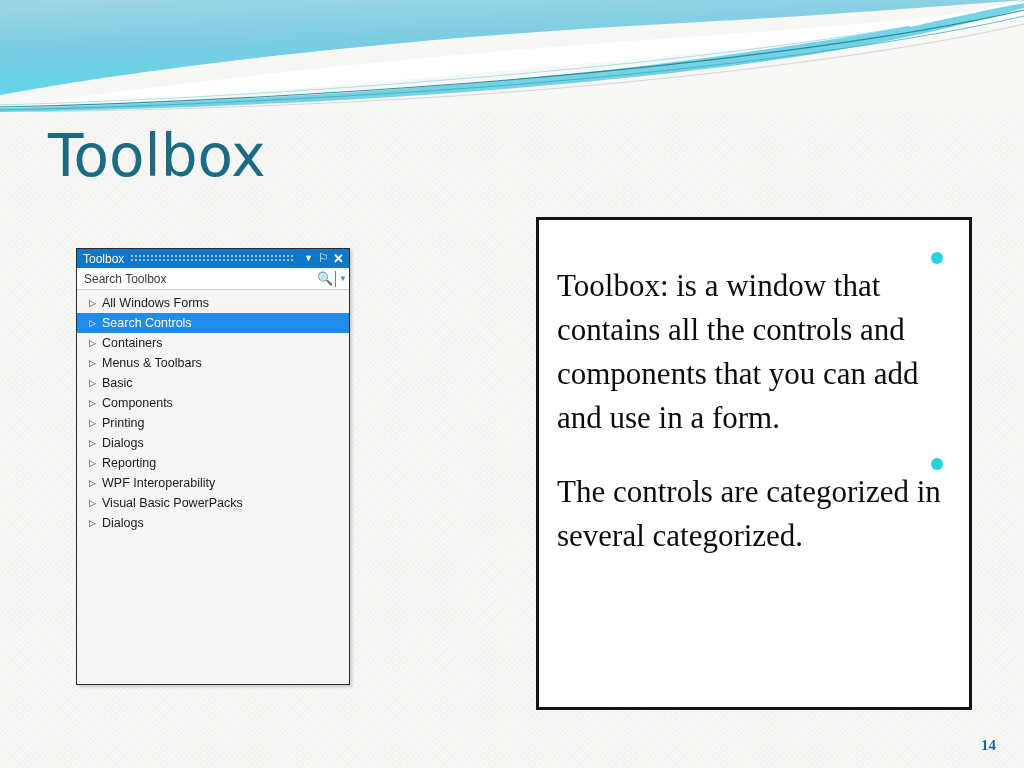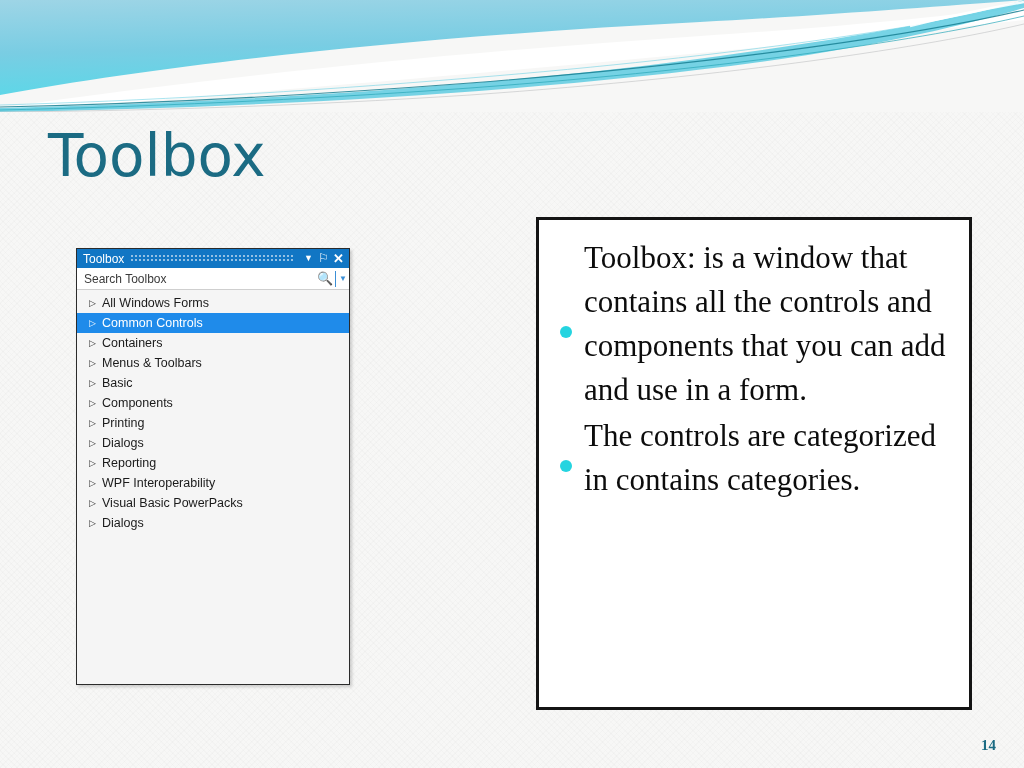--- a/index.html
+++ b/index.html
@@ -174,22 +174,23 @@
     top: 217px;
     width: 436px;
     height: 493px;
     background: #ffffff;
     border: 3px solid #141414;
     box-sizing: border-box;
     padding: 16px 14px 10px 18px;
   }
   .bullet-item {
     display: flex;
-    align-items: center;
+    align-items: flex-end;
     margin-bottom: 2px;
+    flex-direction: column;
   }
   .bullet-dot {
     flex: 0 0 auto;
     width: 12px;
     height: 12px;
     border-radius: 50%;
     background: #25d4e0;
     margin: 16px 12px 0 3px;
   }
   .bullet-text {
@@ -273,21 +274,21 @@
       <span id="search-dropdown">▼</span>
     </div>
 
     <div id="toolbox-tree">
         <div class="tree-row">
           <span class="tree-arrow">▷</span>
           <span>All Windows Forms</span>
         </div>
         <div class="tree-row selected">
           <span class="tree-arrow">▷</span>
-          <span>Common Controls</span>
+          <span>Search Controls</span>
         </div>
         <div class="tree-row">
           <span class="tree-arrow">▷</span>
           <span>Containers</span>
         </div>
         <div class="tree-row">
           <span class="tree-arrow">▷</span>
           <span>Menus &amp; Toolbars</span>
         </div>
         <div class="tree-row">
@@ -325,19 +326,19 @@
       </div>
   </div>
 
   <div id="content-box">
       <div class="bullet-item">
         <span class="bullet-dot"></span>
         <div class="bullet-text">Toolbox: is a window that contains all the controls  and components that you can add and use in a form.</div>
       </div>
       <div class="bullet-item">
         <span class="bullet-dot"></span>
-        <div class="bullet-text">The controls are categorized in contains categories.</div>
+        <div class="bullet-text">The controls are categorized in several categorized.</div>
       </div>
     </div>
 
   <div id="page-number">14</div>
 
 </div>
 
 </body></html>

